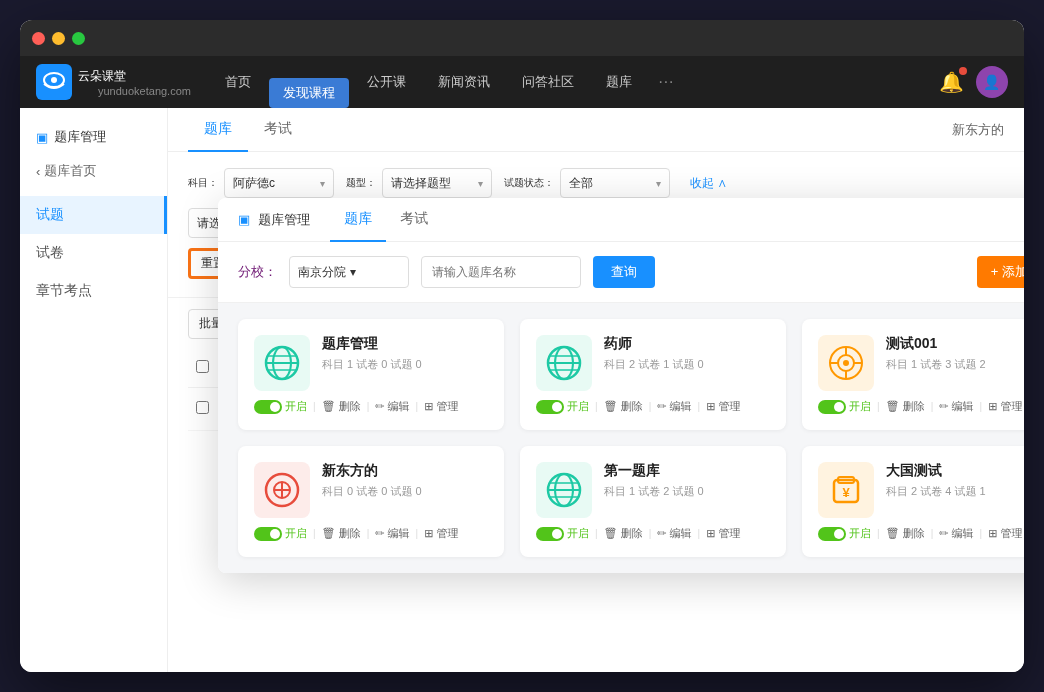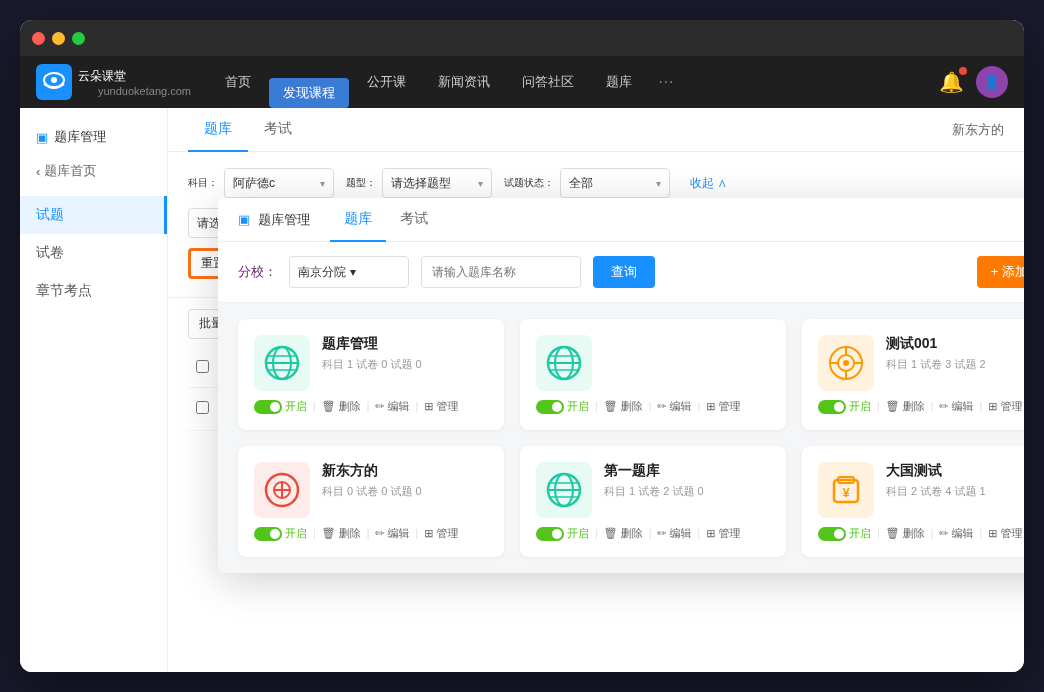--- a/index.html
+++ b/index.html
@@ -808,20 +808,24 @@
             <div class="bank-card-top">
               <div class="bank-icon" style="background:#e8faf4;">
                 <svg width="40" height="40" viewBox="0 0 40 40">
                   <circle cx="20" cy="20" r="16" fill="none" stroke="#1dc9a4" stroke-width="2.5"></circle>
                   <ellipse cx="20" cy="20" rx="9" ry="16" fill="none" stroke="#1dc9a4" stroke-width="2"></ellipse>
                   <line x1="4" y1="20" x2="36" y2="20" stroke="#1dc9a4" stroke-width="2"></line>
                   <line x1="6" y1="13" x2="34" y2="13" stroke="#1dc9a4" stroke-width="1.5"></line>
                   <line x1="6" y1="27" x2="34" y2="27" stroke="#1dc9a4" stroke-width="1.5"></line>
                 </svg>
               </div>
+              <div class="bank-info">
+                <div class="bank-name">药师</div>
+                <div class="bank-meta">科目 2  试卷 1  试题 0</div>
+              </div>
             </div>
             <div class="bank-actions">
               <div class="toggle-on">
                 <div class="toggle-track">
                     <div class="toggle-thumb"></div>
                   </div>
                 <span>开启</span>
               </div>
               <span class="divider-v">|</span>
               <span class="action-link">🗑 删除</span>

